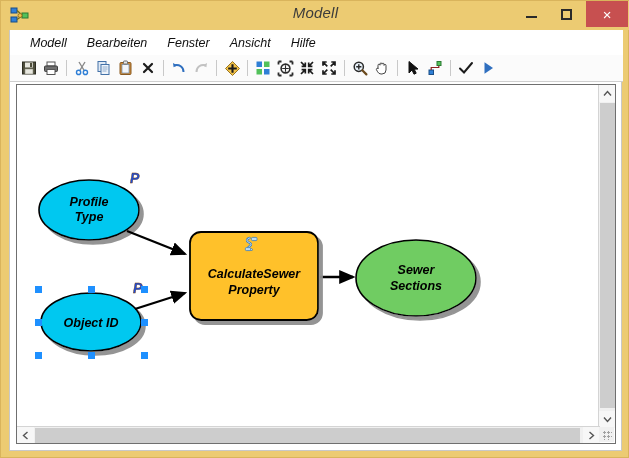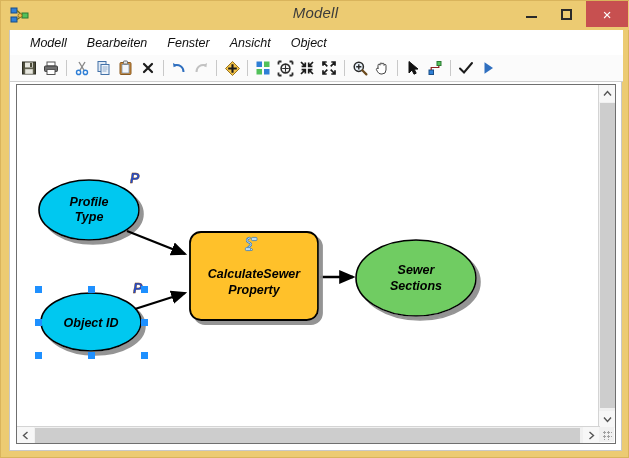--- a/index.html
+++ b/index.html
@@ -141,21 +141,21 @@
     </div>
   </div>
 
   <div class="client">
 
     <div class="menubar">
       <div class="menu-item">Modell</div>
       <div class="menu-item">Bearbeiten</div>
       <div class="menu-item">Fenster</div>
       <div class="menu-item">Ansicht</div>
-      <div class="menu-item">Object</div>
+      <div class="menu-item">Hilfe</div>
     </div>
 
     <div class="toolbar">
 
       <div class="tb-btn">
         <svg width="16" height="16" viewBox="0 0 16 16">
           <rect x="1.5" y="2" width="13" height="12" fill="#4d4d3b" stroke="#2c2c22"></rect>
           <rect x="4" y="2.5" width="8" height="5" fill="#e8e8e0"></rect>
           <rect x="9" y="3" width="2.2" height="4" fill="#4d4d3b"></rect>
           <rect x="4" y="9" width="8" height="5" fill="#e8e8e0" stroke="#8e8e80" stroke-width=".6"></rect>

